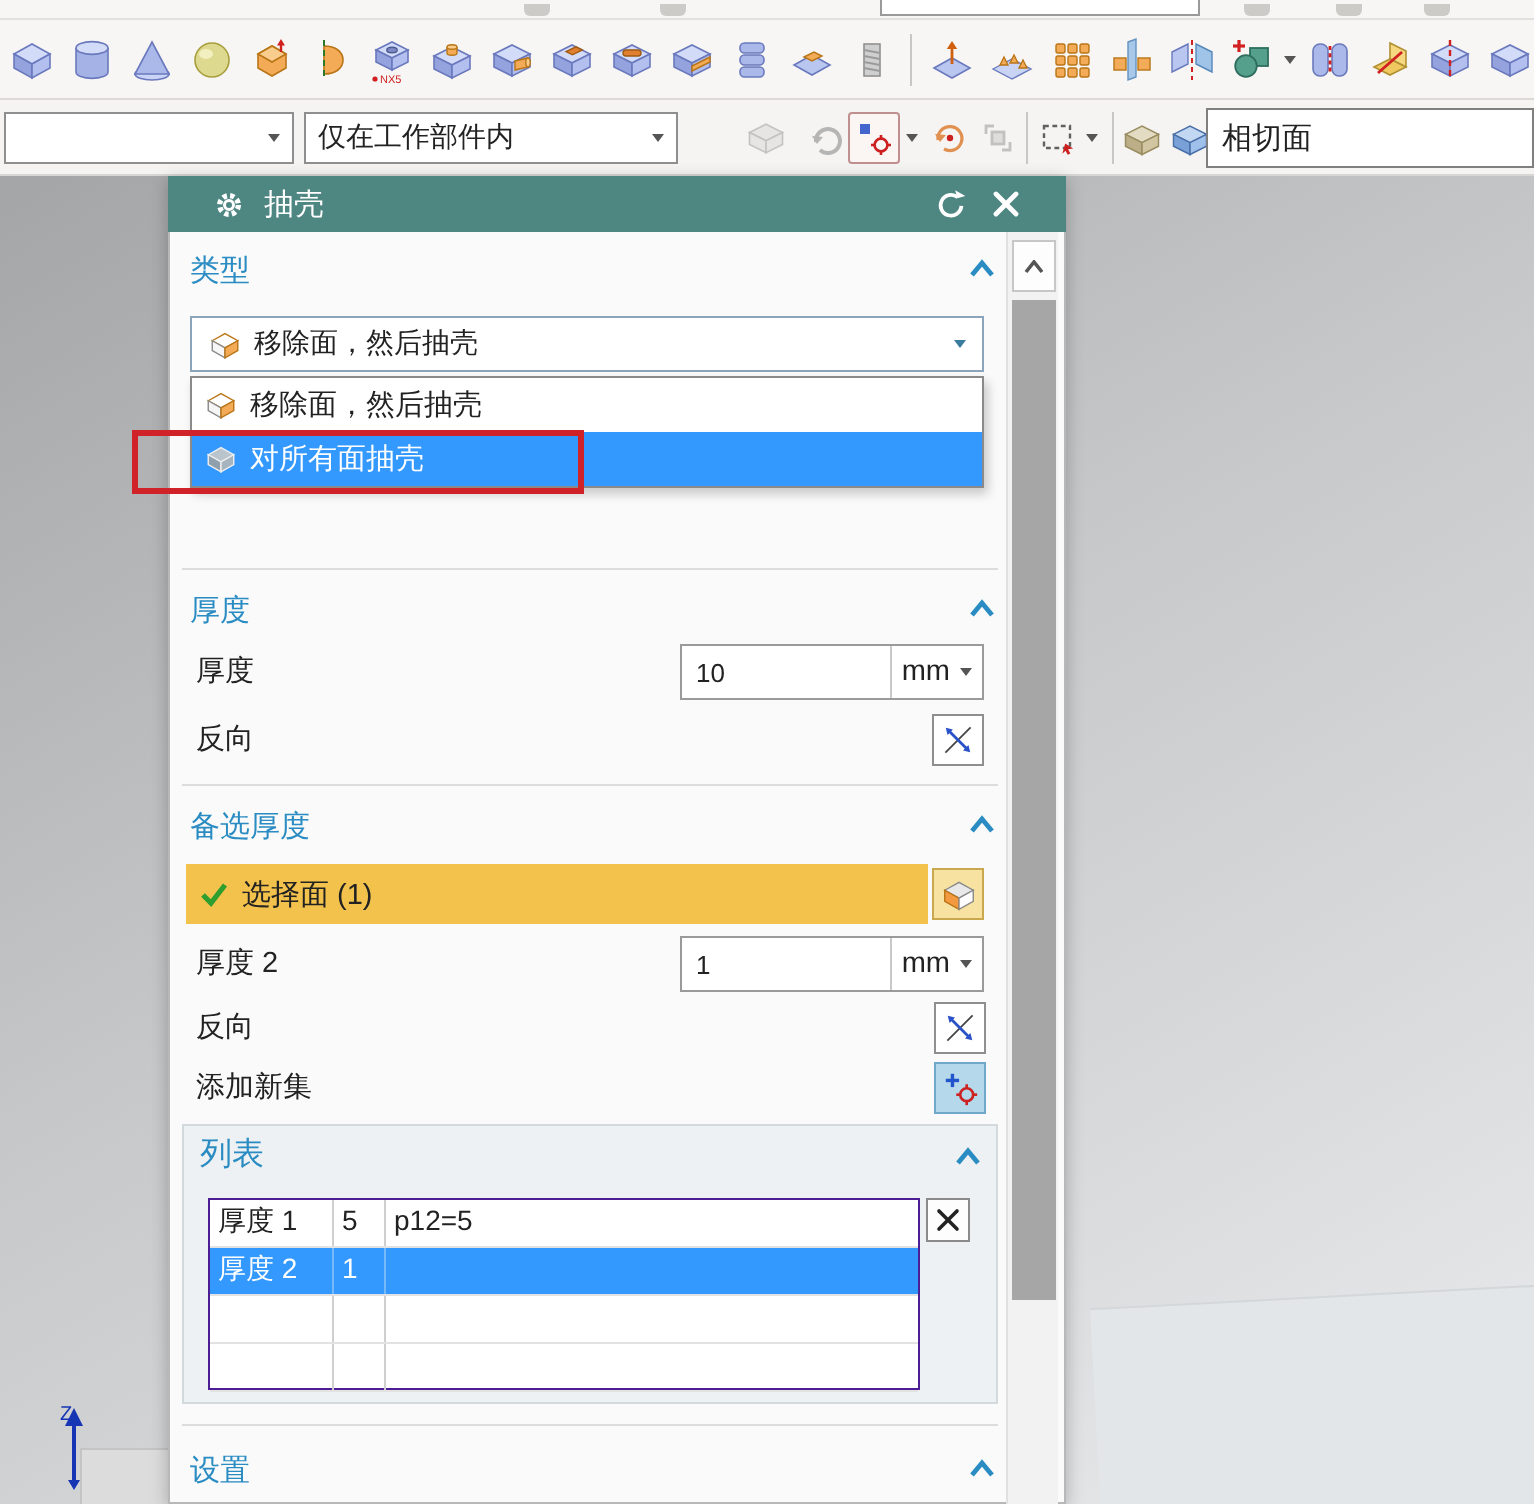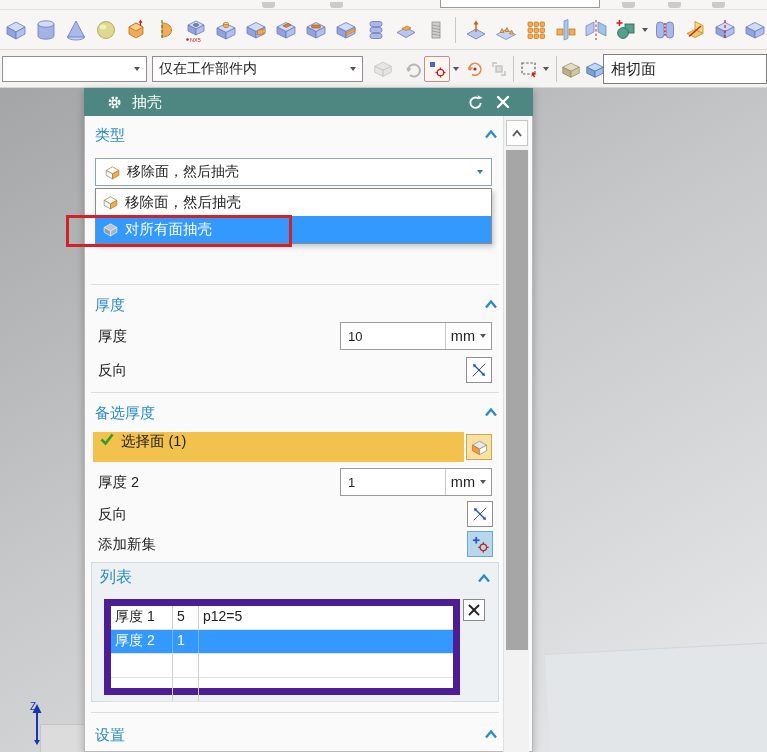--- a/index.html
+++ b/index.html
@@ -45,25 +45,25 @@
   .dd-item.sel { background:#3399ff; color:#fff; }
 
   .lbl { position:absolute; left:13px; font-size:14.5px; line-height:26px; }
   .numfield { position:absolute; left:255px; width:152px; height:28px; background:#fff; border:1px solid #9a9a9a; display:flex; align-items:center; }
   .numfield .val { flex:1; padding:0 7px; font-size:13px; }
   .numfield .unit { border-left:1px solid #c9c9c9; padding:0 5px; display:flex; align-items:center; gap:5px; height:100%; font-size:14.5px; }
   .sqbtn { position:absolute; width:26px; height:26px; background:#fff; border:1px solid #8f8f8f; display:flex; align-items:center; justify-content:center; }
   .sqbtn.blue { background:#b5d9ea; border-color:#6fa8c8; }
   .sqbtn.amber { background:#f7e2a2; border-color:#caa84e; }
 
-  .selface { position:absolute; left:8px; width:371px; height:30px; background:#f2c24c; display:flex; align-items:flex-start; gap:7px; padding:0 7px; font-size:14.5px; }
+  .selface { position:absolute; left:8px; width:371px; height:30px; background:#f2c24c; display:flex; align-items:center; gap:7px; padding:0 7px; font-size:14.5px; }
 
   .listgroup { position:absolute; left:6px; top:446px; width:408px; height:140px; background:#edf1f3; border:1px solid #d3dade; }
   .listgroup .lg-head { position:absolute; left:8px; top:4px; color:#2a8cc2; font-size:16px; }
-  .lg-table { position:absolute; left:12px; top:36px; width:356px; height:96px; background:#fff; border:7px solid #4c1d95; }
+  .lg-table { position:absolute; left:12px; top:36px; width:356px; height:96px; background:#fff; border:1px solid #4c1d95; }
   .lg-row { display:flex; height:24px; border-bottom:1px solid #e2e2e2; }
   .lg-row .c1 { width:62px; padding:2px 4px; border-right:1px solid #cfcfcf; white-space:nowrap; overflow:hidden; }
   .lg-row .c2 { width:26px; padding:2px 4px; border-right:1px solid #cfcfcf; }
   .lg-row .c3 { flex:1; padding:2px 4px; }
   .lg-row.sel { background:#3399ff; color:#fff; }
   .lg-row.sel .c1,.lg-row.sel .c2 { border-right-color:#77b8f8; }
   .xbtn { position:absolute; left:371px; top:36px; width:22px; height:22px; background:#fdfdfd; border:1px solid #8a8a8a; display:flex; align-items:center; justify-content:center; }
 
   .scrollbar { position:absolute; left:418px; top:0; width:26px; height:636px; background:#f2f2f2; border-left:1px solid #e0e0e0; }
   .sb-up { position:absolute; left:2px; top:4px; width:22px; height:26px; background:#fdfdfd; border:1px solid #c7c7c7; display:flex; align-items:center; justify-content:center; }
@@ -312,21 +312,21 @@
           </g>
         </svg>
       </span>
   </div>
 
   <div class="toolbar-filter">
     <div class="combo" style="left:2px;width:145px">
       <span class="txt"></span>
       <span class="caret"></span>
     </div>
-    <div class="combo" style="left:152px;width:211px">
+    <div class="combo" style="left:152px;width:187px">
       <span class="txt">仅在工作部件内</span>
       <span class="caret"></span>
     </div>
     <span class="fico" style="left:370px">
         <svg width="22" height="22" viewBox="0 0 24 24" opacity=".45">
           <g stroke="#8a8a8a" stroke-width=".9" fill="#d4d4d4">
             <polygon points="3,9 12,4.5 21,9 12,13.5"></polygon>
             <polygon points="3,9 12,13.5 12,20 3,15.5"></polygon>
             <polygon points="21,9 12,13.5 12,20 21,15.5"></polygon>
           </g>

